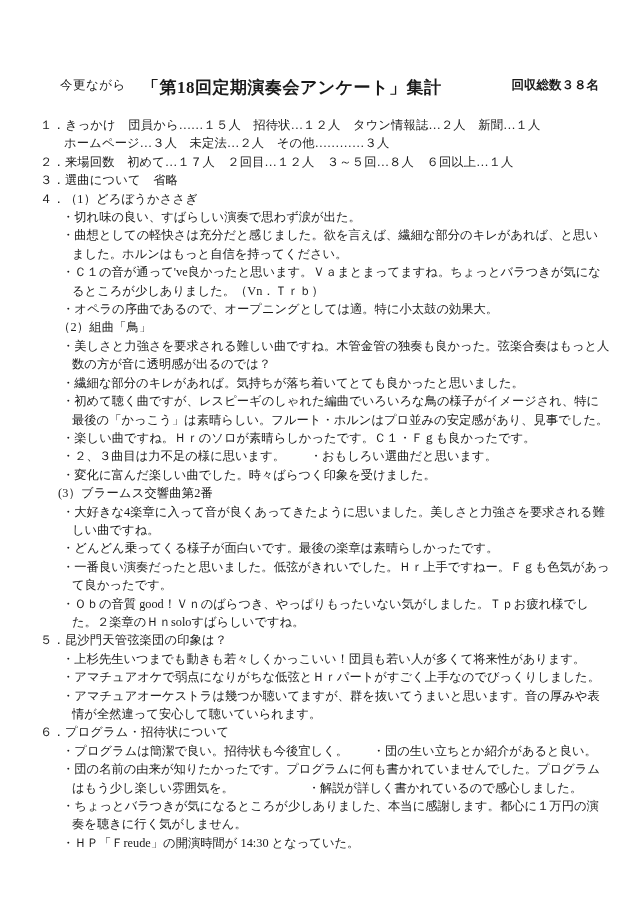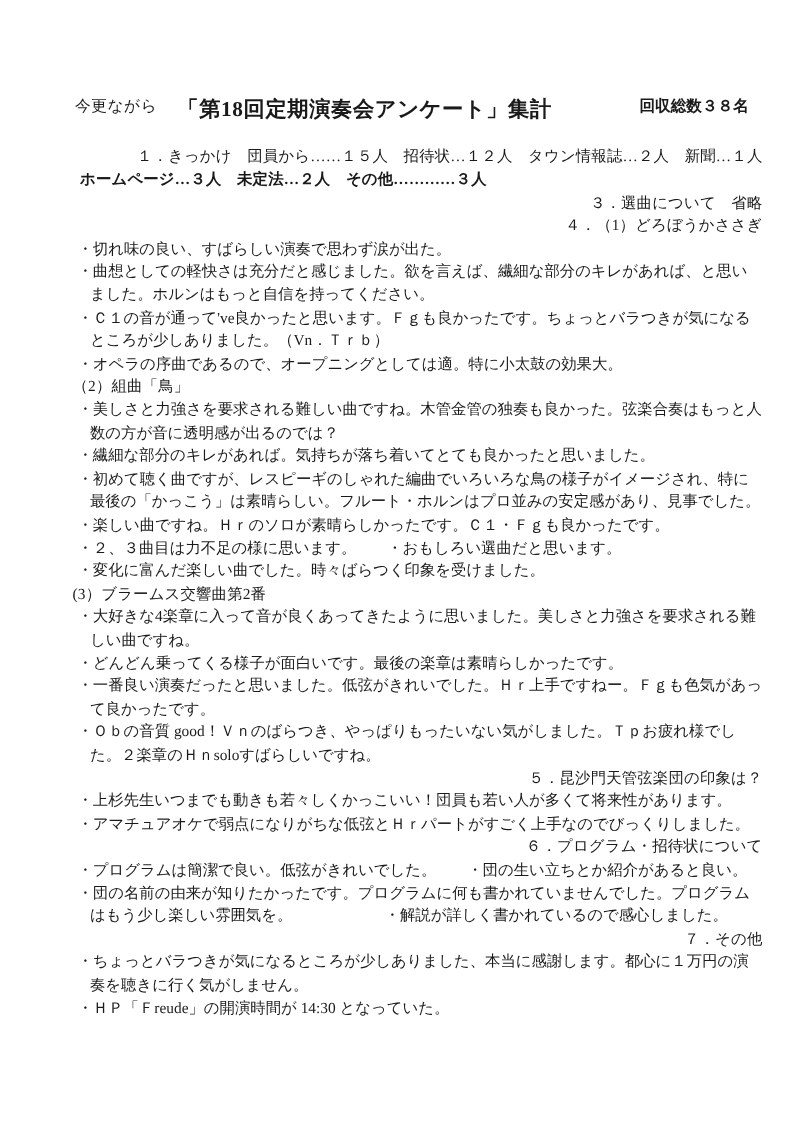--- a/index.html
+++ b/index.html
@@ -63,25 +63,23 @@
   .sec {
     margin: 0;
     padding: 0;
   }
   .line {
     white-space: nowrap;
     letter-spacing: 0.15px;
   }
   .num-line {
     padding-left: 4px;
-    text-align: right;
   }
   .sub-line {
     padding-left: 28px;
-    font-weight: bold;
   }
   .subsec {
     padding-left: 22px;
   }
   .bullet-block {
     padding-left: 36px;
     position: relative;
     white-space: normal;
     text-indent: -10px;
   }
@@ -97,30 +95,33 @@
     <span class="header-count">回収総数３８名</span>
   </div>
 
   <div class="content">
 
     <div class="sec">
       <div class="line num-line">１．きっかけ　団員から……１５人　招待状…１２人　タウン情報誌…２人　新聞…１人</div>
       <div class="line sub-line">ホームページ…３人　未定法…２人　その他…………３人</div>
     </div>
 
+    <div class="sec">
+      <div class="line num-line">２．来場回数　初めて…１７人　２回目…１２人　３～５回…８人　６回以上…１人</div>
+    </div>
 
     <div class="sec">
       <div class="line num-line">３．選曲について　省略</div>
     </div>
 
     <div class="sec">
       <div class="line num-line">４．（1）どろぼうかささぎ</div>
       <div class="bullet-block">・切れ味の良い、すばらしい演奏で思わず涙が出た。</div>
       <div class="bullet-block">・曲想としての軽快さは充分だと感じました。欲を言えば、繊細な部分のキレがあれば、と思いました。ホルンはもっと自信を持ってください。</div>
-      <div class="bullet-block">・Ｃ１の音が通って've良かったと思います。Ｆｇも良かったです。ちょっとバラつきが気になるところが少しありました。（Vn．Ｔｒｂ）</div>
+      <div class="bullet-block">・Ｃ１の音が通って've良かったと思います。Ｖａまとまってますね。ちょっとバラつきが気になるところが少しありました。（Vn．Ｔｒｂ）</div>
       <div class="bullet-block">・オペラの序曲であるので、オープニングとしては適。特に小太鼓の効果大。</div>
     </div>
 
     <div class="sec">
       <div class="line subsec">（2）組曲「鳥」</div>
       <div class="bullet-block">・美しさと力強さを要求される難しい曲ですね。木管金管の独奏も良かった。弦楽合奏はもっと人数の方が音に透明感が出るのでは？</div>
       <div class="bullet-block">・繊細な部分のキレがあれば。気持ちが落ち着いてとても良かったと思いました。</div>
       <div class="bullet-block">・初めて聴く曲ですが、レスピーギのしゃれた編曲でいろいろな鳥の様子がイメージされ、特に最後の「かっこう」は素晴らしい。フルート・ホルンはプロ並みの安定感があり、見事でした。</div>
       <div class="bullet-block">・楽しい曲ですね。Ｈｒのソロが素晴らしかったです。Ｃ１・Ｆｇも良かったです。</div>
       <div class="bullet-block">・２、３曲目は力不足の様に思います。　　・おもしろい選曲だと思います。</div>
@@ -132,29 +133,29 @@
       <div class="bullet-block">・大好きな4楽章に入って音が良くあってきたように思いました。美しさと力強さを要求される難しい曲ですね。</div>
       <div class="bullet-block">・どんどん乗ってくる様子が面白いです。最後の楽章は素晴らしかったです。</div>
       <div class="bullet-block">・一番良い演奏だったと思いました。低弦がきれいでした。Ｈｒ上手ですねー。Ｆｇも色気があって良かったです。</div>
       <div class="bullet-block">・Ｏｂの音質 good！Ｖｎのばらつき、やっぱりもったいない気がしました。Ｔｐお疲れ様でした。２楽章のＨｎsoloすばらしいですね。</div>
     </div>
 
     <div class="sec">
       <div class="line num-line">５．昆沙門天管弦楽団の印象は？</div>
       <div class="bullet-block">・上杉先生いつまでも動きも若々しくかっこいい！団員も若い人が多くて将来性があります。</div>
       <div class="bullet-block">・アマチュアオケで弱点になりがちな低弦とＨｒパートがすごく上手なのでびっくりしました。</div>
+      <div class="bullet-block">・アマチュアオーケストラは幾つか聴いてますが、群を抜いてうまいと思います。音の厚みや表情が全然違って安心して聴いていられます。</div>
     </div>
 
     <div class="sec">
       <div class="line num-line">６．プログラム・招待状について</div>
-      <div class="bullet-block">・プログラムは簡潔で良い。低弦がきれいでした。　　・団の生い立ちとか紹介があると良い。</div>
+      <div class="bullet-block">・プログラムは簡潔で良い。招待状も今後宜しく。　　・団の生い立ちとか紹介があると良い。</div>
       <div class="bullet-block">・団の名前の由来が知りたかったです。プログラムに何も書かれていませんでした。プログラムはもう少し楽しい雰囲気を。　　　　　　・解説が詳しく書かれているので感心しました。</div>
     </div>
 
     <div class="sec">
-      <div class="line num-line">７．その他</div>
       <div class="bullet-block">・ちょっとバラつきが気になるところが少しありました、本当に感謝します。都心に１万円の演奏を聴きに行く気がしません。</div>
       <div class="bullet-block">・ＨＰ「Ｆreude」の開演時間が 14:30 となっていた。</div>
 
     </div>
 
   </div>
 </div>
 
 </body></html>

